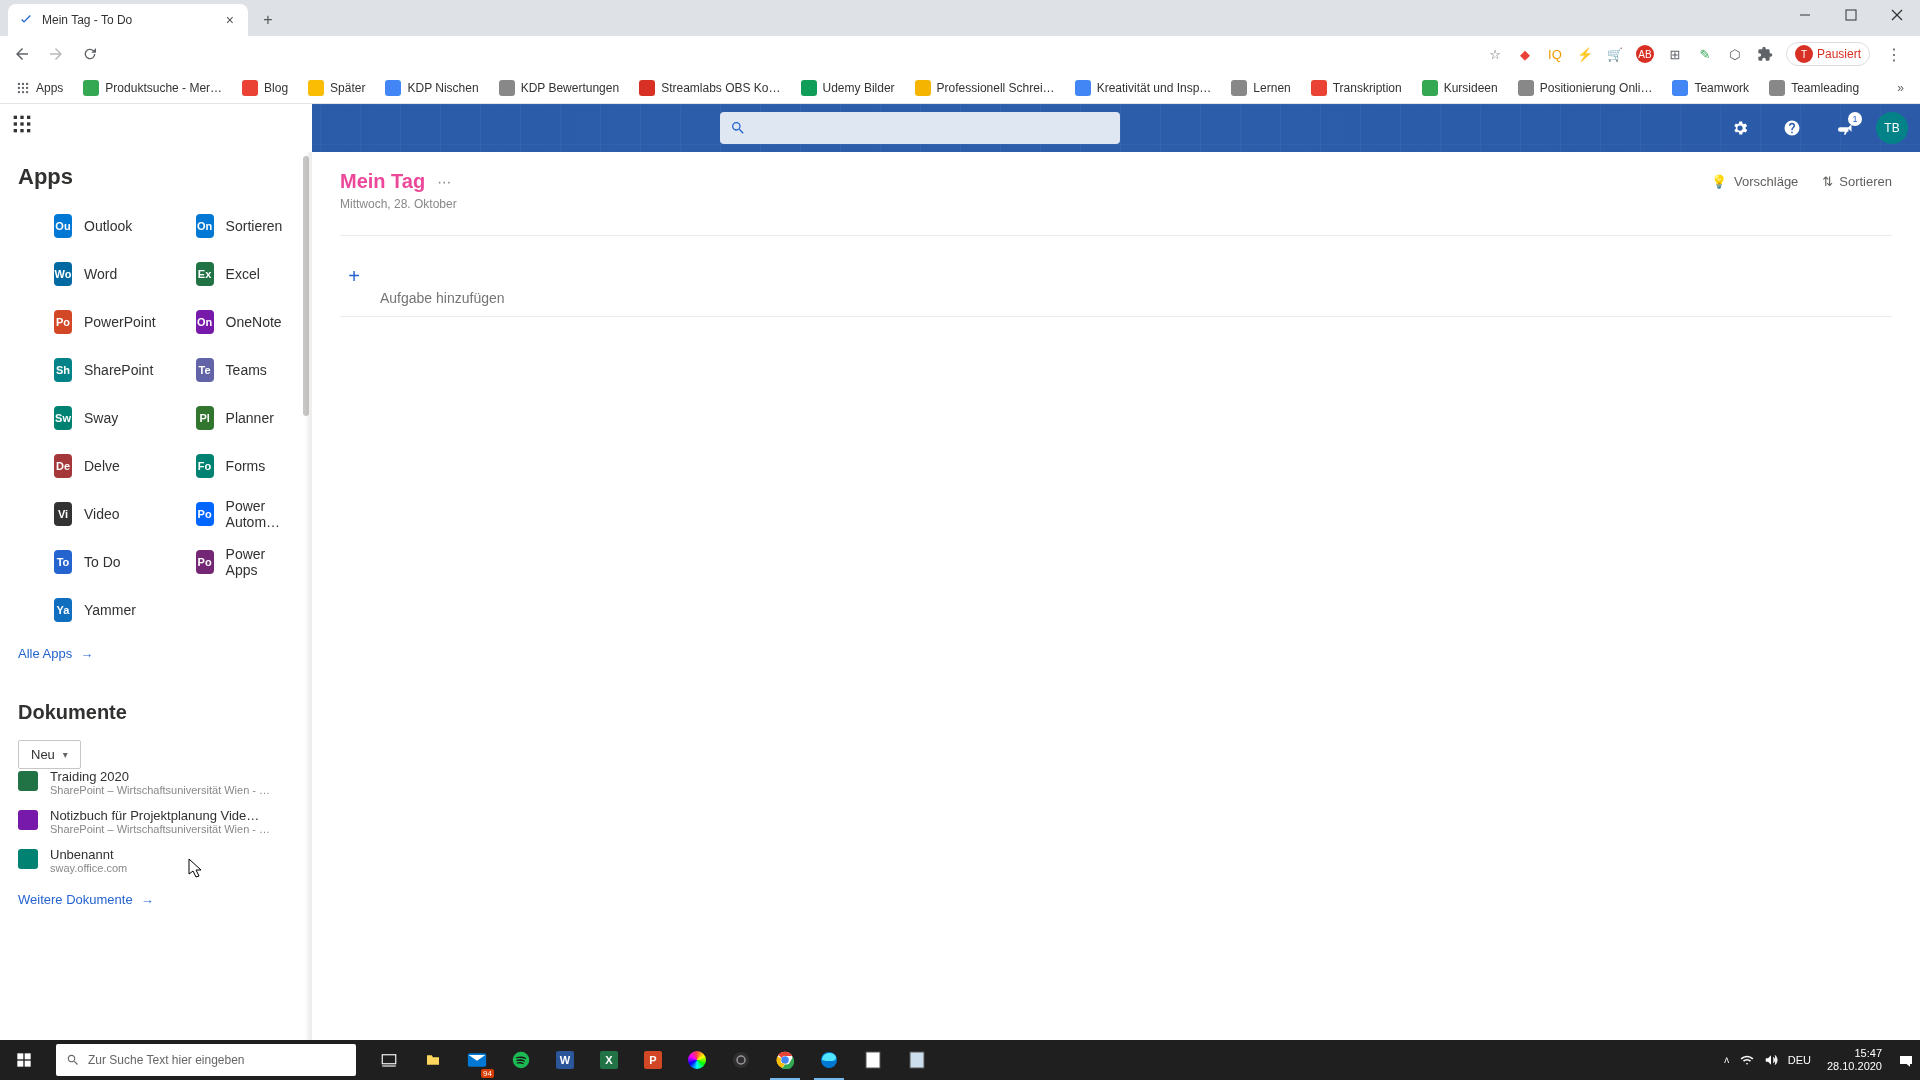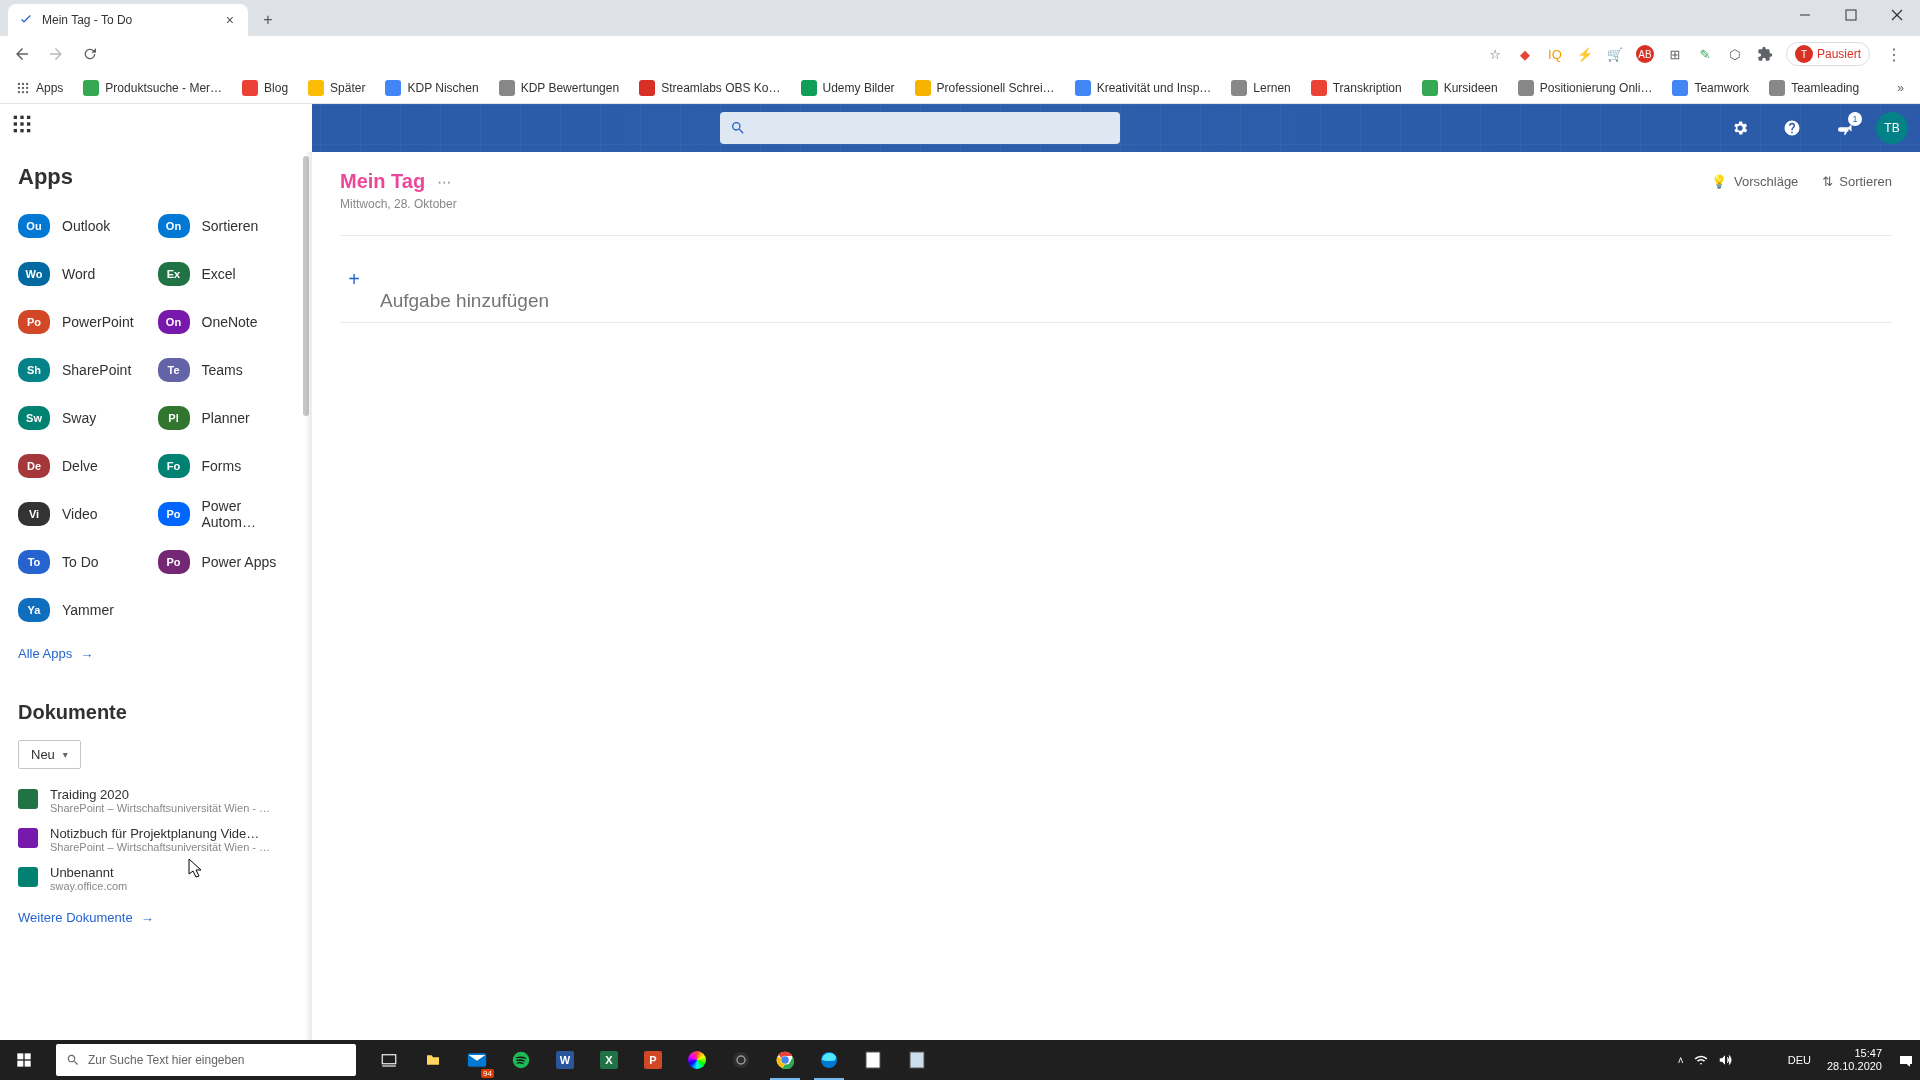--- a/index.html
+++ b/index.html
@@ -48,54 +48,54 @@
 
 
 .content { display:flex; height: calc(1080px - 104px - 48px - 40px); }
 
 
 .launcher { width:312px; background:#fff; border-right:1px solid #eee; padding:12px 18px 0 18px; overflow:hidden; position:relative;}
 .launcher::after { content:""; position:absolute; right:0; top:0; bottom:0; width:6px; background:linear-gradient(to left, rgba(0,0,0,0.08), transparent);}
 .apps-title { font-size:22px; font-weight:600; color:#323130; margin-bottom:16px;}
 .apps-grid { display:grid; grid-template-columns: 1fr 1fr; row-gap:8px; column-gap:4px;}
 .app-item { display:flex; align-items:center; gap:12px; height:40px; font-size:14px; color:#323130; cursor:pointer;}
-.app-icon { width:32px; height:24px; border-radius:10px; display:flex; align-items:center; justify-content:center; color:#fff; font-size:11px; font-weight:bold; flex-shrink:0;}
+.app-icon { width:18px; height:24px; border-radius:4px; display:flex; align-items:center; justify-content:center; color:#fff; font-size:11px; font-weight:bold; flex-shrink:0;margin-left:36px;}
 .all-apps { display:flex; align-items:center; gap:8px; color:#2564cf; font-size:13px; margin-top:16px; cursor:pointer;}
 .docs-title { font-size:20px; font-weight:600; color:#323130; margin-top:40px; margin-bottom:16px;}
 .new-btn { border:1px solid #c8c6c4; border-radius:2px; padding:6px 12px; font-size:13px; color:#323130; display:inline-flex; align-items:center; gap:8px; cursor:pointer;}
-.doc-list { margin-top:18px; display:flex; flex-direction:column; gap:12px;}
+.doc-list { display:flex; flex-direction:column; gap:12px;}
 .doc-item { display:flex; align-items:flex-start; gap:12px; cursor:pointer;}
 .doc-icon { width:20px; height:20px; border-radius:3px; flex-shrink:0; margin-top:2px;}
 .doc-name { font-size:13px; color:#323130; white-space:nowrap; overflow:hidden; text-overflow:ellipsis; max-width:230px;}
 .doc-loc { font-size:11px; color:#888; white-space:nowrap; overflow:hidden; text-overflow:ellipsis; max-width:230px;}
 .more-docs { display:flex; align-items:center; gap:8px; color:#2564cf; font-size:13px; margin-top:18px; cursor:pointer;}
 .scroll-thumb { position:absolute; right:2px; top:4px; width:6px; height:260px; background:#c8c6c4; border-radius:3px;}
 
 
 .main { flex:1; background:#fff; padding:18px 28px;}
 .main-header { display:flex; align-items:center;}
 .page-title { font-size:20px; font-weight:600; color:#ec4899; }
 .page-menu { margin-left:12px; color:#888; font-size:14px;}
 .main-actions { margin-left:auto; display:flex; gap:24px; color:#605e5c; font-size:13px;}
 .act { display:flex; align-items:center; gap:6px; cursor:pointer;}
 .date-sub { font-size:12px; color:#888; margin-top:4px;}
 .add-task { margin-top:24px; display:flex; align-items:center; gap:16px; padding:10px 4px; border-top:1px solid #eaeaea; border-bottom:1px solid #eaeaea;}
 .add-task-plus { color:#2564cf; font-size:20px; width:20px; text-align:center;}
-.add-task input { border:none; outline:none; font-size:19px; color:#14532d; width:400px; background:transparent;margin-top:44px;}
+.add-task input { border:none; outline:none; font-size:14px; color:#14532d; width:400px; background:transparent;margin-top:44px;}
 
 
 .taskbar { position:absolute; left:0; right:0; bottom:0; height:40px; background:#1f1f1f; display:flex; align-items:center; color:#fff; font-size:12px;}
 .start-btn { width:48px; height:40px; display:flex; align-items:center; justify-content:center;}
 .win-search { width:300px; height:32px; background:#fff; display:flex; align-items:center; gap:8px; padding:0 10px; color:#666; border-radius:2px; margin-left:8px;}
 .task-icons { display:flex; align-items:center; margin-left:12px; gap:2px;}
 .task-ic { width:42px; height:40px; display:flex; align-items:center; justify-content:center; position:relative;}
 .task-ic.active::after { content:""; position:absolute; bottom:0; left:6px; right:6px; height:2px; background:#76b9ed;}
 .tray { margin-left:auto; display:flex; align-items:center; gap:10px; padding-right:6px; color:#fff;}
 .tray-time { text-align:right; font-size:11px; line-height:13px; padding:0 6px;}
-.lang { font-size:11px;margin-left:46px; }
+.lang { font-size:11px; }
 
 
 .cursor { position:absolute; left:188px; top:858px; width:16px; height:22px; z-index:1000;}
 
 svg { display:block; }
 </style>
 </head>
 <body>
 
 <div class="browser-top">

